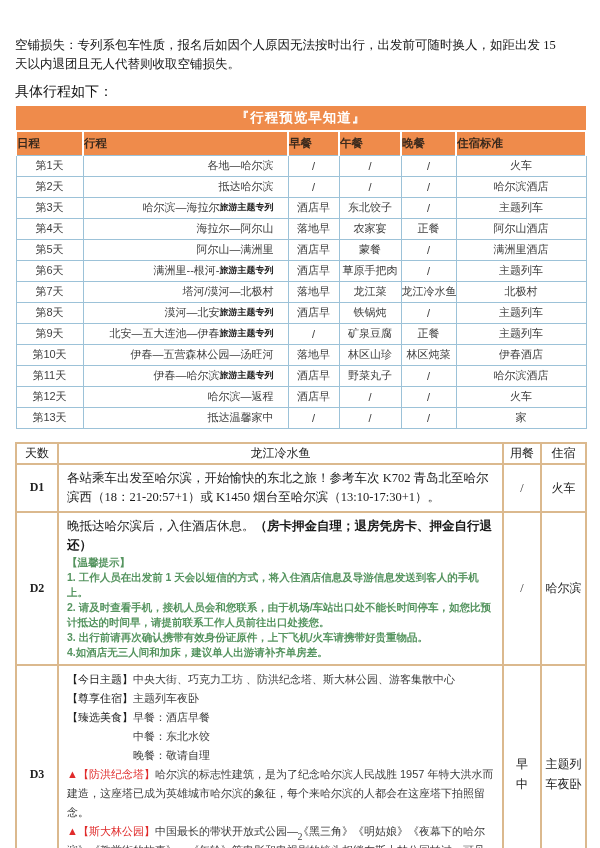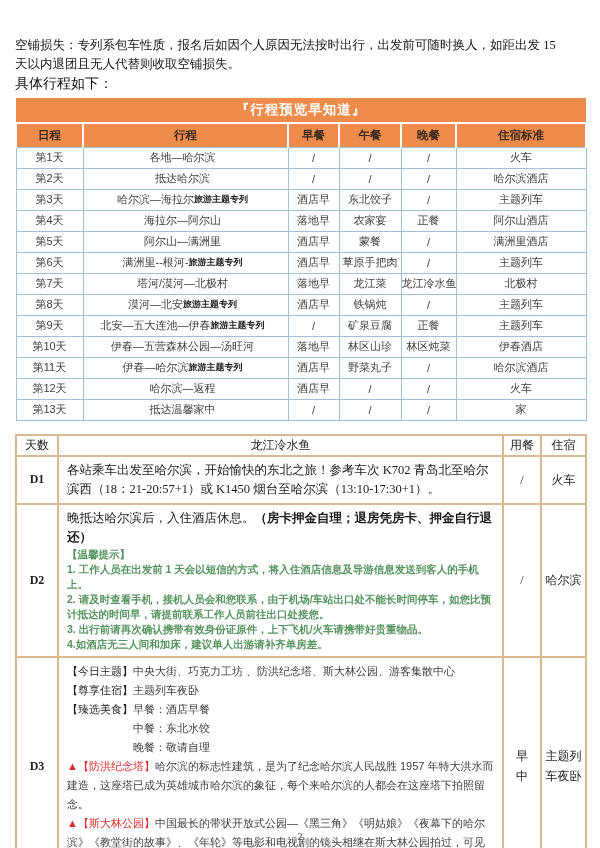--- a/index.html
+++ b/index.html
@@ -10,40 +10,40 @@
     --hl-red:#E02B2B;
   }
   *{box-sizing:border-box;}
   html,body{margin:0;padding:0;}
   body{
     width:600px;height:848px;background:#fff;overflow:hidden;
     font-family:"Liberation Serif", serif;color:#111;
   }
   .page{position:relative;width:600px;height:848px;padding:36px 15px 15px;}
   .intro{margin:0;font-size:12.5px;line-height:19px;color:#151515;}
-  .heading{margin:0 0 4px;font-size:14px;font-weight:normal;color:#111;line-height:20px;}
+  .heading{margin:8px 0 4px;font-size:14px;font-weight:normal;color:#111;line-height:20px;}
 
   
   table.preview{border-collapse:collapse;width:570px;table-layout:fixed;
     font-family:"Liberation Sans", sans-serif;}
   table.preview th,table.preview td{padding:0;overflow:hidden;white-space:nowrap;}
   .preview .title-cell{
     background:var(--accent);color:#fff;font-size:13.5px;font-weight:bold;
     height:25px;text-align:center;letter-spacing:1px;
   }
   .preview tr.head th{
     background:var(--accent);color:#3b2a1d;font-size:11.5px;font-weight:bold;
-    height:24px;border:2px solid #fff;border-bottom:none;text-align:center;
+    height:24px;border:2px solid #fff;border-bottom:none;text-align:left;
   }
   .preview tbody td{
     border:1px solid var(--blue-border);height:21px;font-size:11px;color:#3d3d3d;
     text-align:center;background:#fff;
   }
   .preview tbody td.route{text-align:left;}
-  .preview td.route .route-wrap{display:flex;justify-content:center;align-items:center;padding:0 14px 0 8px;}
+  .preview td.route .route-wrap{display:flex;justify-content:flex-end;align-items:center;padding:0 14px 0 8px;}
   .preview td.route .tag{font-weight:bold;font-size:9px;color:#1d1d1d;}
 
   
   table.detail{border-collapse:collapse;width:570px;table-layout:fixed;margin-top:13px;}
   table.detail th,table.detail td{border:2px solid var(--tan-border);vertical-align:middle;}
   .detail th{font-size:12px;font-weight:normal;color:#222;height:20px;text-align:center;}
   .detail td.day{font-size:12px;font-weight:bold;text-align:center;color:#222;}
   .detail td.meal,.detail td.hotel{font-size:12px;text-align:center;color:#222;line-height:20px;}
   .detail td.content{padding:4px 8px;vertical-align:top;}
 

